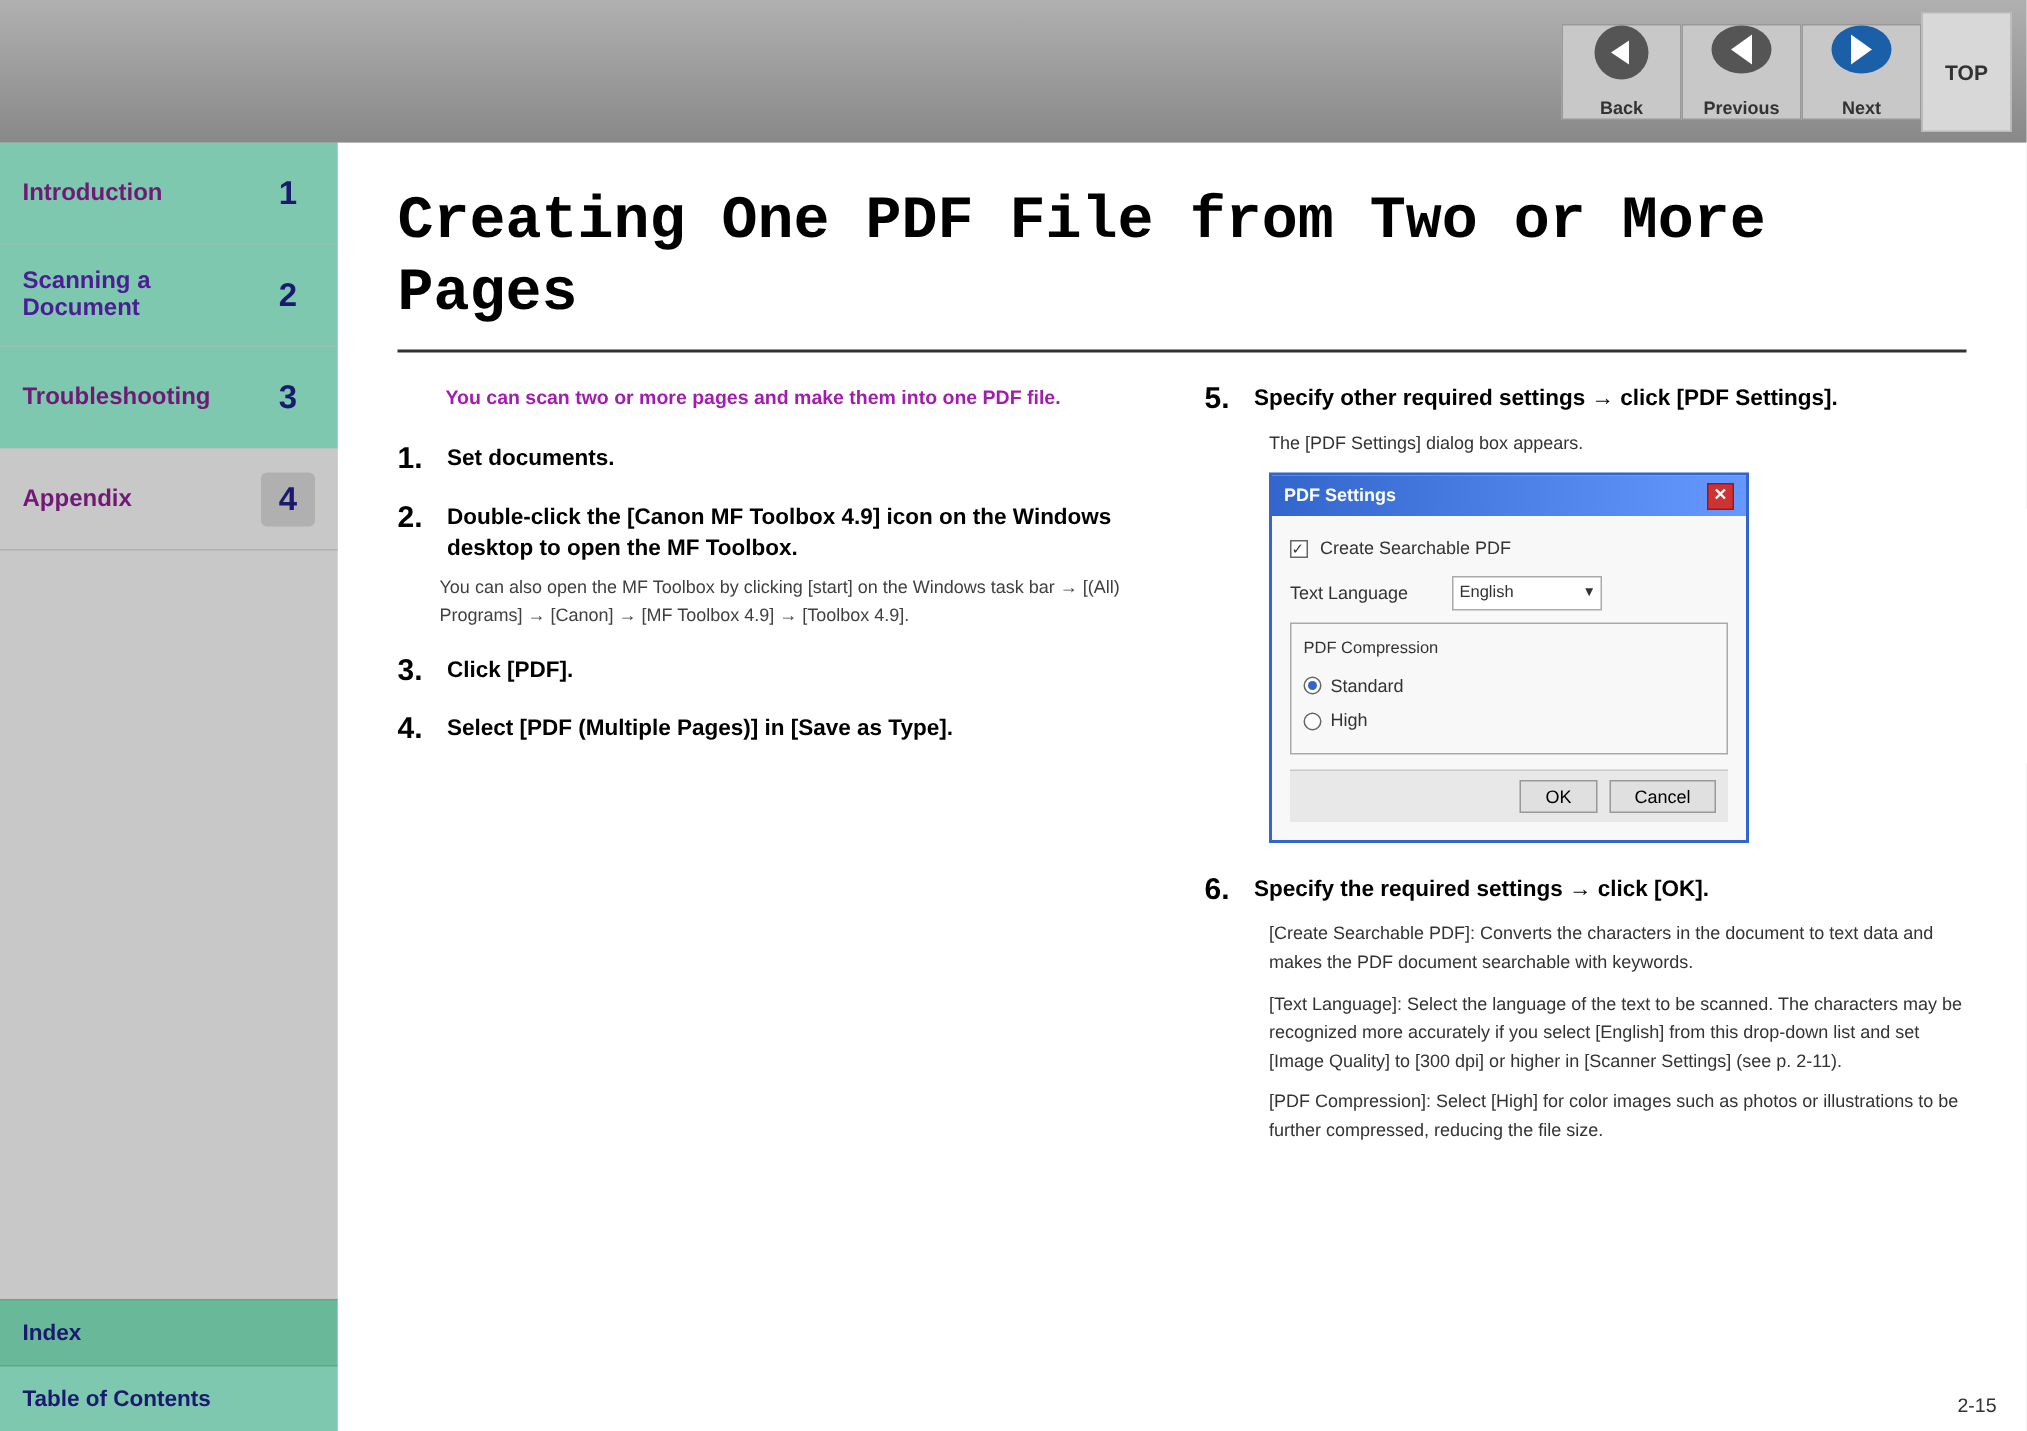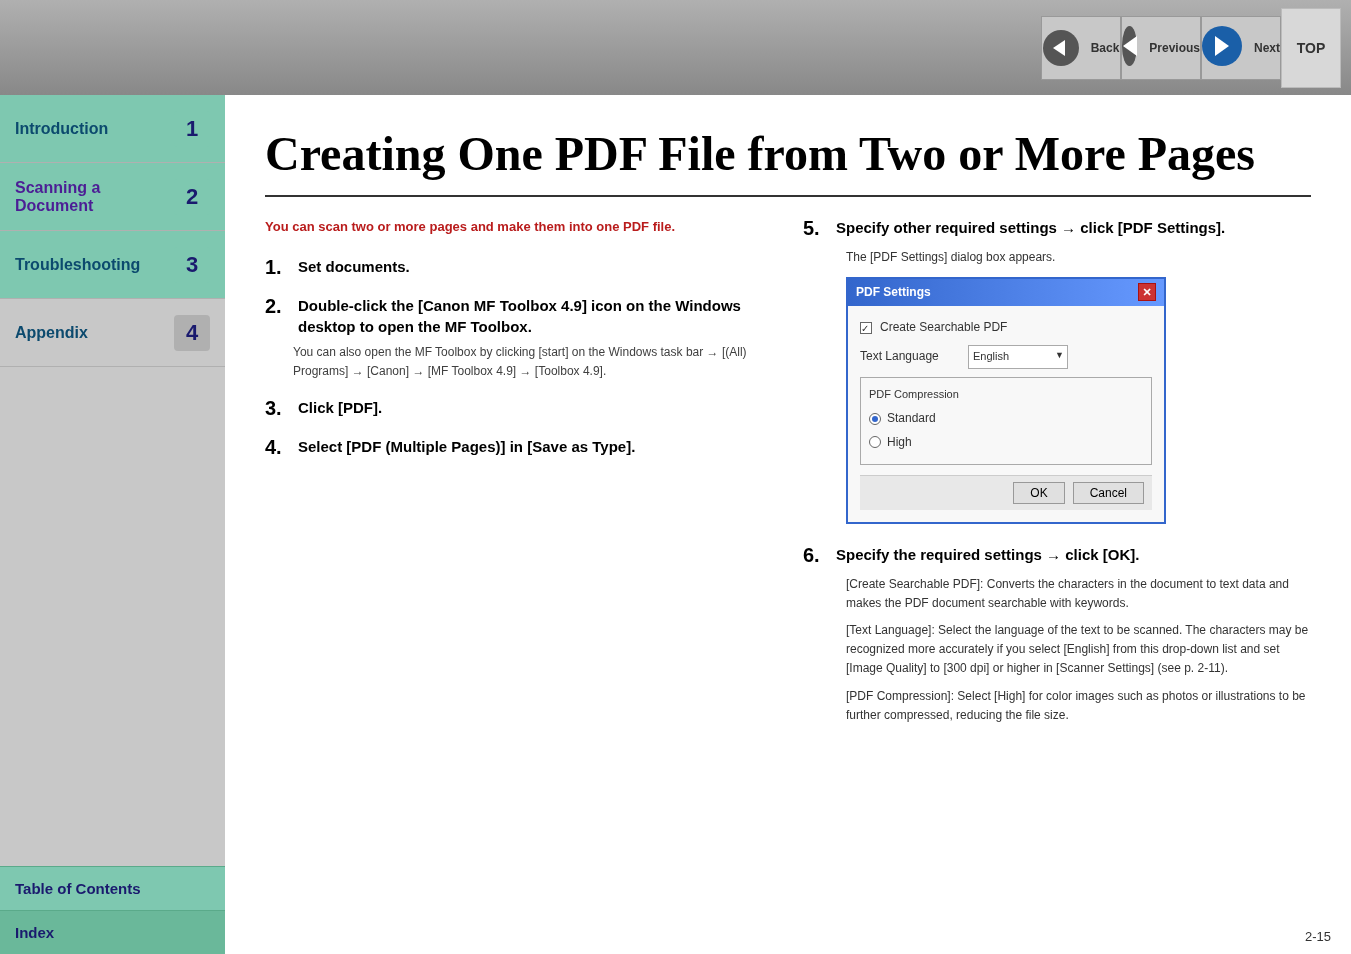--- a/index.html
+++ b/index.html
@@ -26,21 +26,21 @@
     }
 
     .nav-buttons {
       display: flex;
       align-items: center;
       gap: 0;
     }
 
     .nav-btn {
       display: flex;
-      flex-direction: row;
+      flex-direction: column;
       align-items: center;
       justify-content: center;
       width: 80px;
       height: 64px;
       background: #c8c8c8;
       border: 1px solid #999;
       cursor: pointer;
       text-decoration: none;
       gap: 12px;
     }
@@ -109,21 +109,21 @@
     .sidebar-item.troubleshooting {
       background: #7ec8b0;
     }
     .sidebar-item.appendix {
       background: #c8c8c8;
     }
 
     .sidebar-item .item-label {
       font-size: 16px;
       font-weight: bold;
-      color: #0c4a6e;
+      color: #701a75;
       flex: 1;
     }
 
     .sidebar-item.scanning .item-label {
       color: #4c1d95;
     }
 
     .sidebar-item .item-number {
       width: 36px;
       height: 36px;
@@ -176,23 +176,23 @@
       top: 95px;
       left: 225px;
       right: 0;
       bottom: 0;
       background: white;
       overflow-y: auto;
       padding: 30px 40px 30px 40px;
     }
 
     .page-title {
-      font-size: 48px;
-      font-weight: bold;
-      font-family: Liberation Serif, serif;
+      font-size: 40px;
+      font-weight: bold;
+      font-family: Liberation Mono, monospace;
       color: #000;
       border-bottom: 2px solid #333;
       padding-bottom: 12px;
       margin-bottom: 20px;
       line-height: 1.2;
     }
 
     .content-columns {
       display: flex;
       gap: 30px;
@@ -204,23 +204,24 @@
     }
 
     .right-col {
       flex: 1;
       min-width: 0;
     }
 
     .intro-text {
       font-size: 13px;
       font-weight: bold;
-      color: #b91c1c;
+      color: #a21caf;
       margin-bottom: 20px;
       line-height: 1.5;
+      margin-left: 32px;
     }
 
     .step {
       margin-bottom: 16px;
     }
 
     .step-header {
       display: flex;
       align-items: flex-start;
       gap: 8px;
@@ -506,25 +507,25 @@
   <div class="sidebar-item troubleshooting">
     <span class="item-label">Troubleshooting</span>
     <div class="item-number">3</div>
   </div>
   <div class="sidebar-item appendix">
     <span class="item-label">Appendix</span>
     <div class="item-number">4</div>
   </div>
   <div class="sidebar-spacer"></div>
   <div class="sidebar-bottom">
+    <div class="sidebar-bottom-item index">
+      <span class="item-label">Index</span>
+    </div>
     <div class="sidebar-bottom-item">
       <span class="item-label">Table of Contents</span>
-    </div>
-    <div class="sidebar-bottom-item index">
-      <span class="item-label">Index</span>
     </div>
   </div>
 </div>
 
 <div class="main-content">
   <h1 class="page-title">Creating One PDF File from Two or More Pages</h1>
 
   <div class="content-columns">
 
     <div class="left-col">

